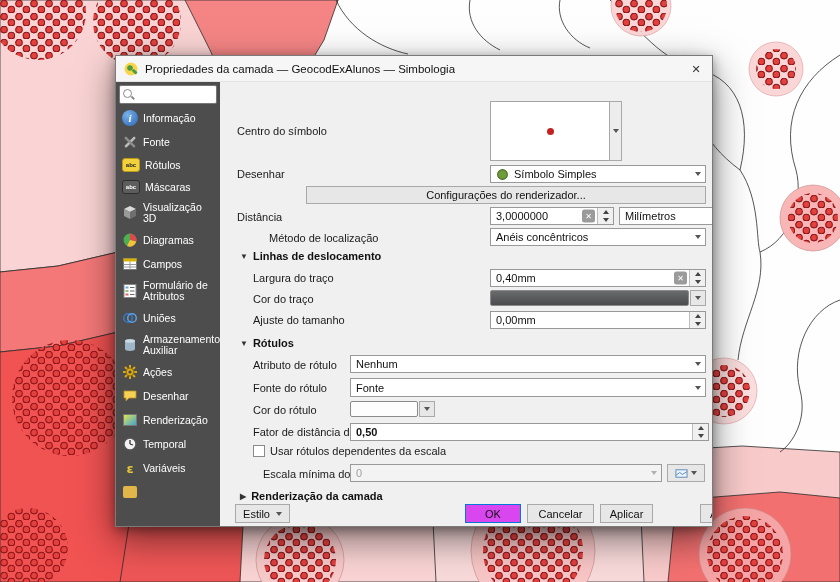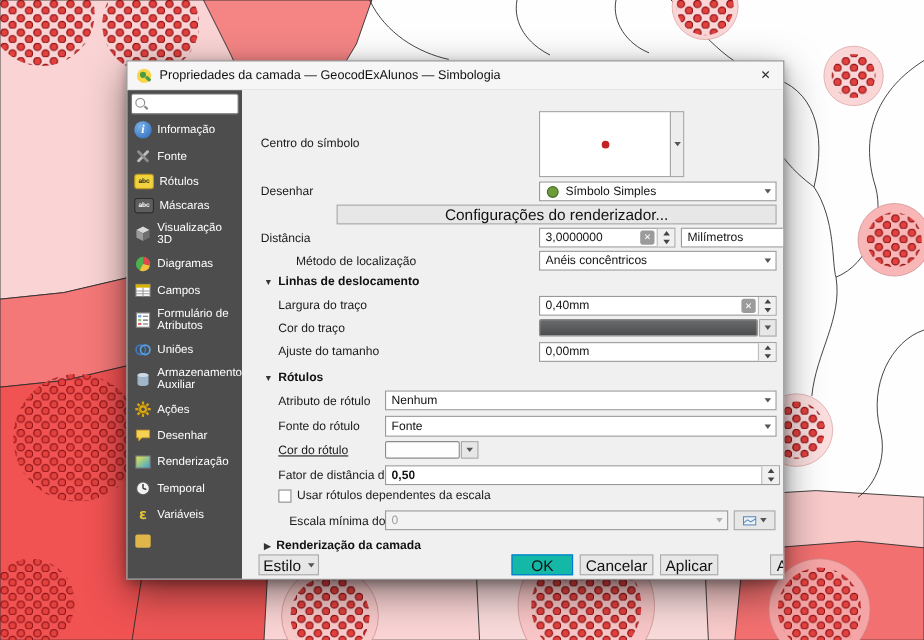--- a/index.html
+++ b/index.html
@@ -52,23 +52,23 @@
         border:3.5px solid transparent;border-top:4px solid #555;border-bottom:none;}
   .spin{padding-right:34px;}
   .spin-btns{position:absolute;right:0;top:0;bottom:0;width:15px;border-left:1px solid #bdbdbd;
              display:flex;flex-direction:column;background:#f0f0f0;}
   .spin-btns > div{flex:1;display:flex;align-items:center;justify-content:center;}
   .tri-up{width:0;height:0;border:3px solid transparent;border-bottom:4px solid #444;border-top:none;}
   .tri-dn{width:0;height:0;border:3px solid transparent;border-top:4px solid #444;border-bottom:none;}
   .clear{position:absolute;right:18px;top:50%;transform:translateY(-50%);width:13px;height:13px;
          background:#9b9b9b;border-radius:2.5px;color:#fff;font-size:8px;line-height:13px;
          text-align:center;}
-  .btn{position:absolute;height:19px;background:#e7e7e7;border:1px solid #a9a9a9;font-size:14px;
+  .btn{position:absolute;height:19px;background:#e7e7e7;border:1px solid #a9a9a9;font-size:11px;
        color:#111;display:flex;align-items:center;justify-content:center;box-sizing:border-box;}
-  .btn-ok{border:1px solid #0078d7;background:#14b8a6;text-align:right;}
+  .btn-ok{border:1px solid #0078d7;background:#d946ef;text-align:right;}
   .group-h{position:absolute;display:flex;align-items:center;gap:5px;font-size:11px;font-weight:bold;
            color:#111;}
   .gtri{font-size:8px;color:#333;}
   .colorbtn{position:absolute;height:16px;display:flex;box-sizing:border-box;}
   .colorbtn .sw{flex:1;border:1px solid #8a8a8a;border-radius:2px;}
   .sw-dark{background:linear-gradient(#6a6b6d,#4b4c4e);}
   .sw-light{background:#fdfdfd;}
   .colorbtn .dd{width:14px;margin-left:1px;border:1px solid #a9a9a9;background:#e7e7e7;
                 display:flex;align-items:center;justify-content:center;position:relative;}
   .dd .carr{position:static;margin:0;}
@@ -407,21 +407,21 @@
         <span>Nenhum</span>
         <i class="carr"></i>
       </div>
 
       <div class="lbl" style="left:33px;top:300px;">Fonte do rótulo</div>
       <div class="combo" style="left:130px;top:296px;width:356px;height:19px;">
         <span>Fonte</span>
         <i class="carr"></i>
       </div>
 
-      <div class="lbl" style="left:33px;top:322px;text-decoration:underline;">Cor do rótulo</div>
+      <div class="lbl" style="left:33px;top:322px;">Cor do rótulo</div>
       <div class="colorbtn" style="left:130px;top:319px;width:85px;">
         <span class="sw sw-light"></span>
         <span class="dd">
             <i class="carr"></i>
           </span>
       </div>
 
       <div class="lbl" style="left:33px;top:344px;">Fator de distância de rótulos</div>
       <div class="spin" style="left:130px;top:341px;width:359px;padding-right:18px;font-weight:bold;">
         <span class="spin-val">0,50</span>

